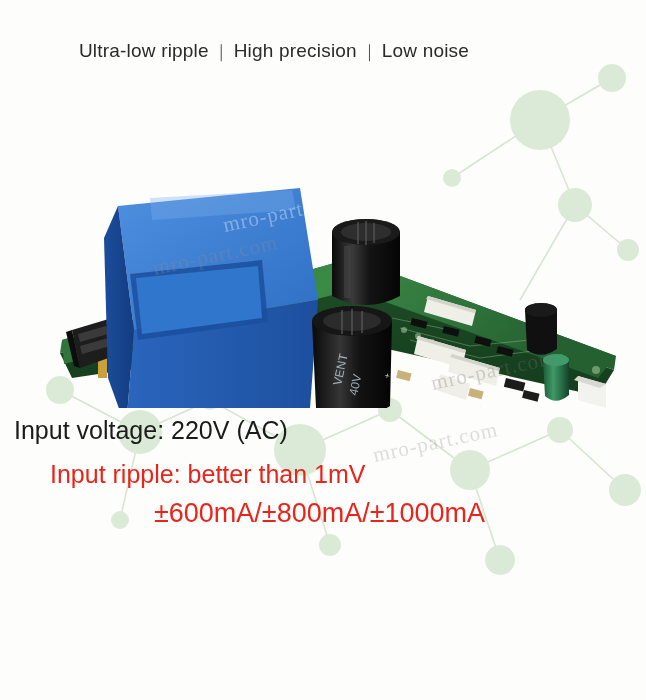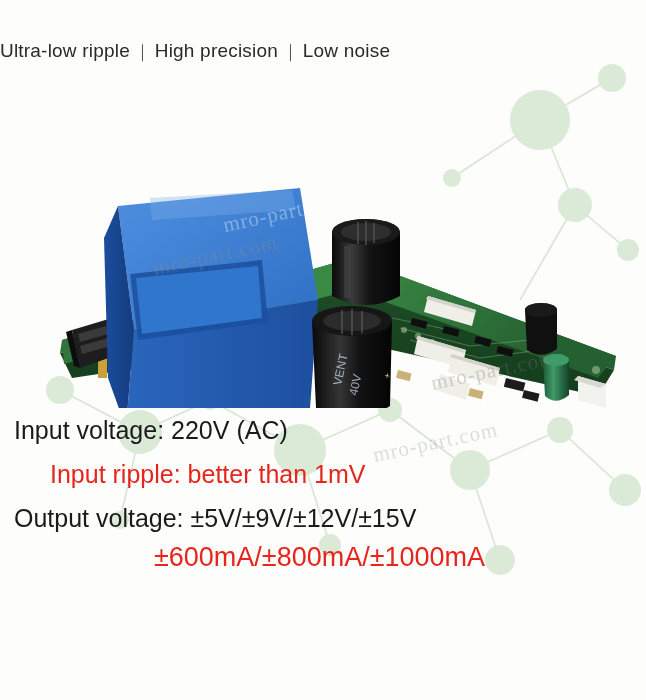--- a/index.html
+++ b/index.html
@@ -27,20 +27,21 @@
     left: 0; top: 0;
     width: 646px; height: 700px;
   }
 
   
   .headline {
     position: absolute;
     left: 0;
     top: 40px;
     width: 548px;
+    text-align: center;
     font-size: 19px;
     color: #2a2a2a;
     letter-spacing: 0.2px;
     white-space: nowrap;
   }
   .headline .sep {
     color: #555;
     padding: 0 4px;
     font-size: 17px;
   }
@@ -292,17 +293,16 @@
   </svg>
 
   <div class="wm wm1">mro-part.com</div>
   <div class="wm wm2">mro-part.com</div>
   <div class="wm wm3">mro-part.com</div>
   <div class="wm wm4">mro-part.com</div>
 
   <div class="specs">
     <div class="spec-line">Input voltage: 220V (AC)</div>
     <div class="spec-line red">Input ripple: better than 1mV</div>
-    <div class="spec-line">Output voltage: ±5V/±9V/±12V/±15V</div>
     <div class="spec-line red big indent">±600mA/±800mA/±1000mA</div>
   </div>
 
 </div>
 
 </body></html>

